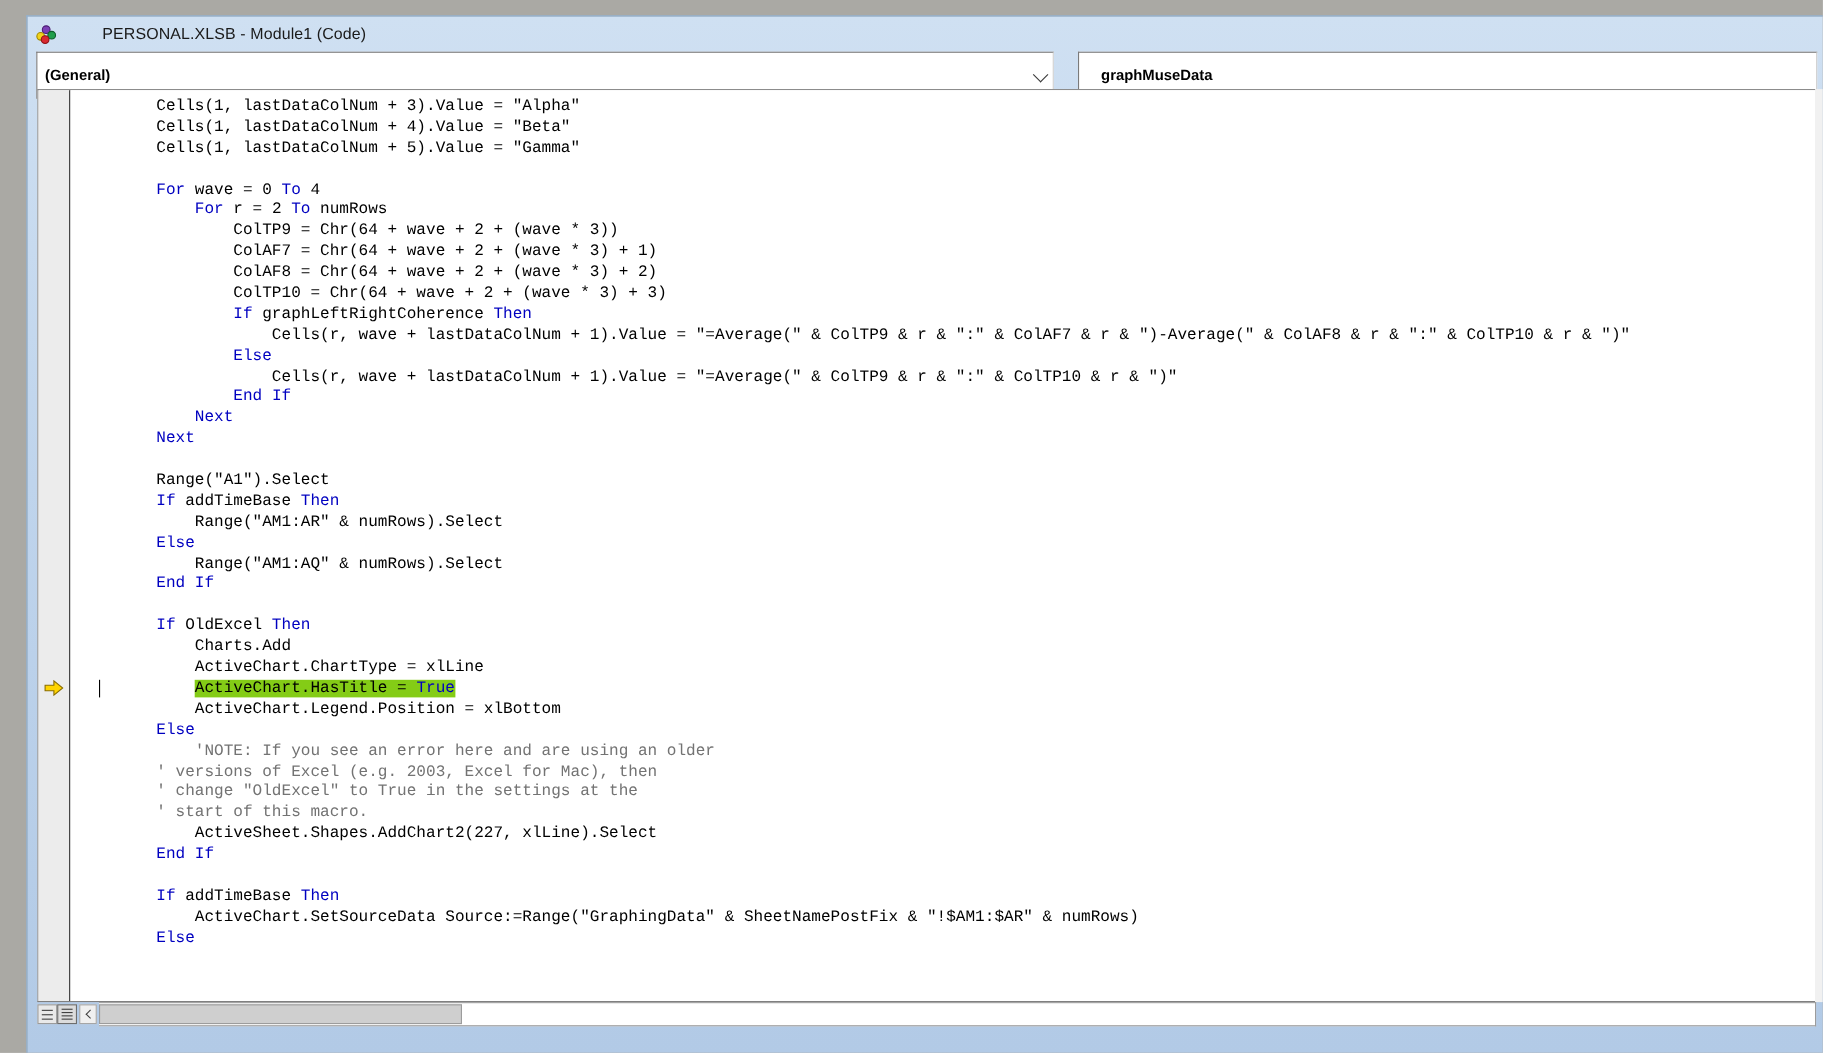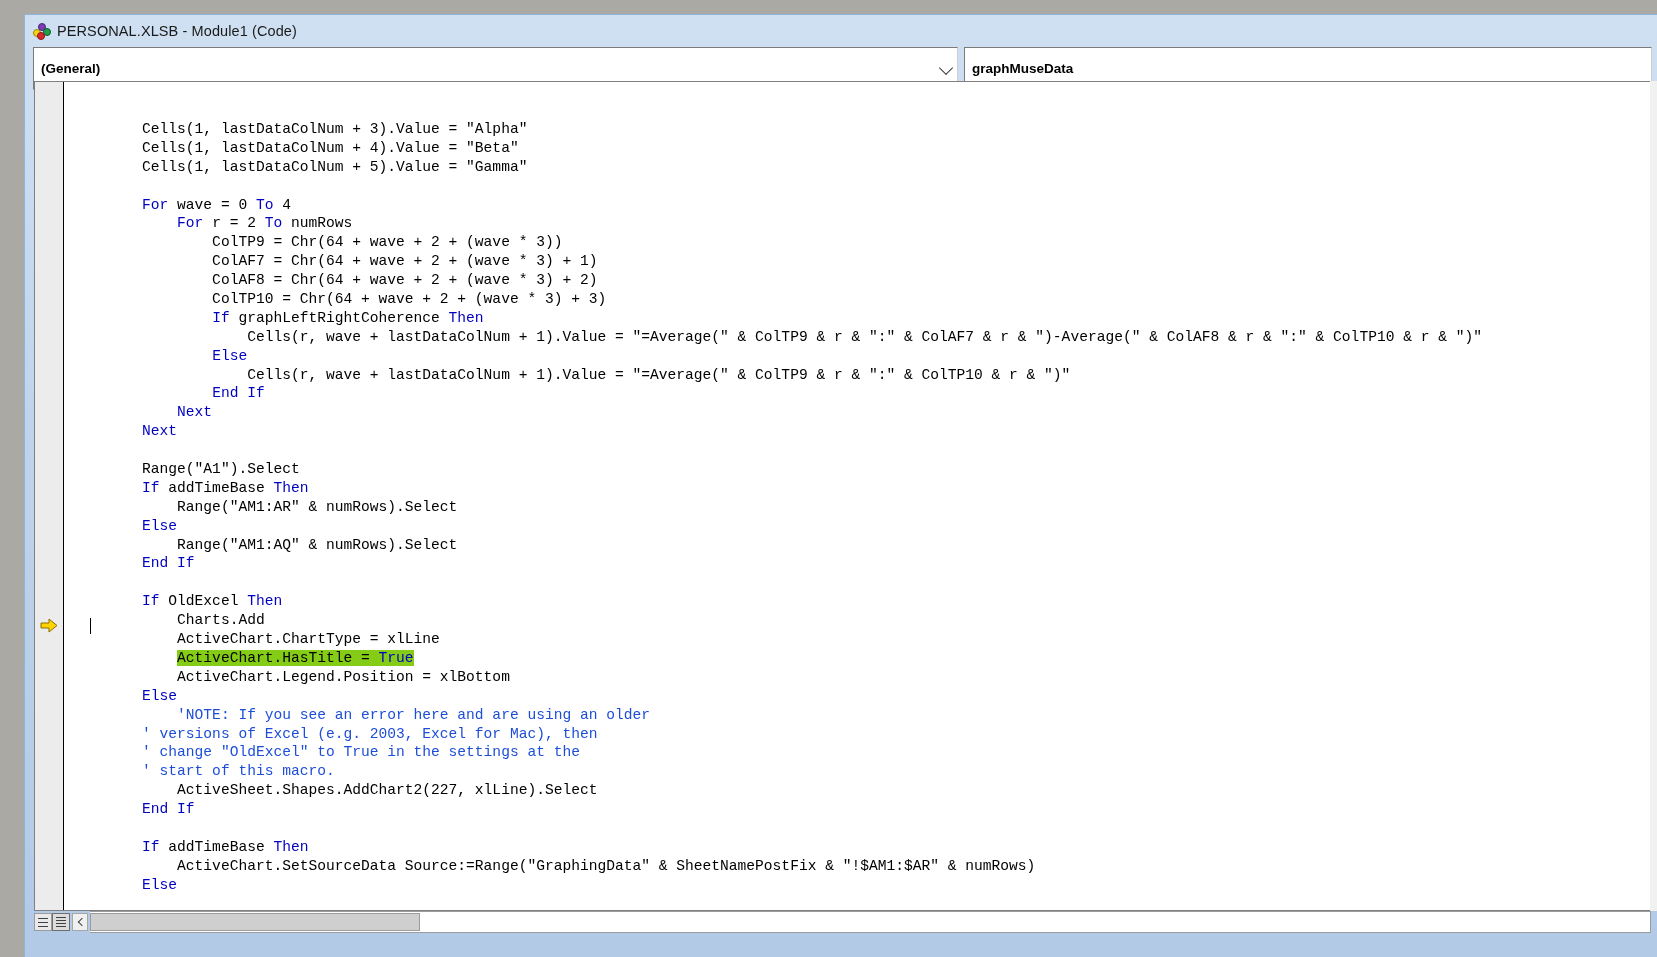--- a/index.html
+++ b/index.html
@@ -48,43 +48,44 @@
   }
   .mi1 { width:6px;height:6px;background:#f2d21a;left:0px;  top:7px;  border:1px solid #a08a00;}
   .mi2 { width:6px;height:6px;background:#7b3fb5;left:5px;  top:1px;  border:1px solid #4b1f73;}
   .mi3 { width:6px;height:6px;background:#1f9e4b;left:10px; top:6px;  border:1px solid #0f5c2a;}
   .mi4 { width:6px;height:6px;background:#d9282f;left:4px;  top:10px; border:1px solid #8f1216;}
   #title-text {
     font-size: 14.5px;
     color: #1a1a1a;
     white-space: nowrap;
     letter-spacing: 0.1px;
+    margin-left: 36px;
   }
 
   
   #dropdown-row {
     height: 43px;
     display: flex;
     align-items: stretch;
     padding: 0 5px 0 8px;
     box-sizing: border-box;
-    gap: 6px;
+    gap: 22px;
   }
   .combo {
     background: #ffffff;
     border: 1px solid #7a7a7a;
     border-right-color: #cfcfcf;
     border-bottom-color: #cfcfcf;
     display: flex;
     align-items: center;
     box-sizing: border-box;
     position: relative;
   }
   #combo-general { width: 925px; }
-  #combo-proc    { flex: 1 1 auto; }
+  #combo-proc    { flex: 1 1 auto; padding-left: 13px; }
   .combo-value {
     font-family: "Liberation Sans", sans-serif;
     font-size: 13.5px;
     color: #000;
     padding-left: 7px;
     white-space: nowrap;
     font-weight: 600;
   }
   .combo-arrow {
     position: absolute;
@@ -130,25 +131,24 @@
     position: absolute;
     left: 0px;
     top: 0px;
     font-family: "Liberation Mono", "DejaVu Sans Mono", monospace;
     font-size: 14.6px;
     line-height: 18.9px;
     white-space: pre;
     color: #000000;
     padding-left: 8px;
     padding-top: 6px;
-    margin-top: 32px;
   }
   .ln { height: 18.9px; }
   .kw  { color: #0000c0; font-family: Liberation Mono, monospace; }
-  .cmt { color: #1d4ed8; }
+  .cmt { color: #737373; }
   .hl  { background: #84cc16; }
 
   
   #exec-arrow {
     position: absolute;
     left: 5px;
     width: 18px;
     height: 15px;
   }
   

